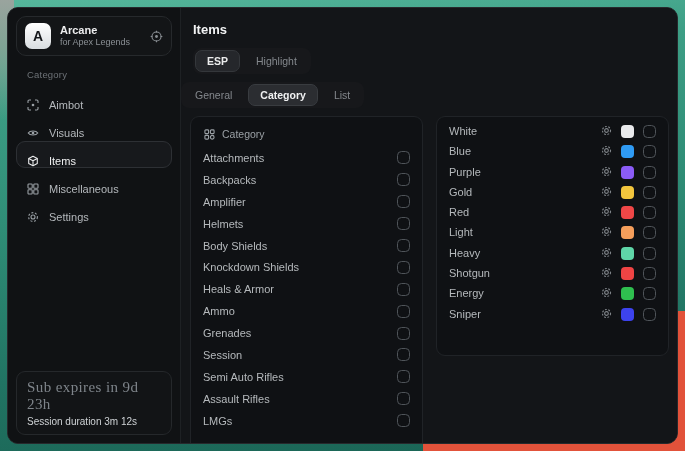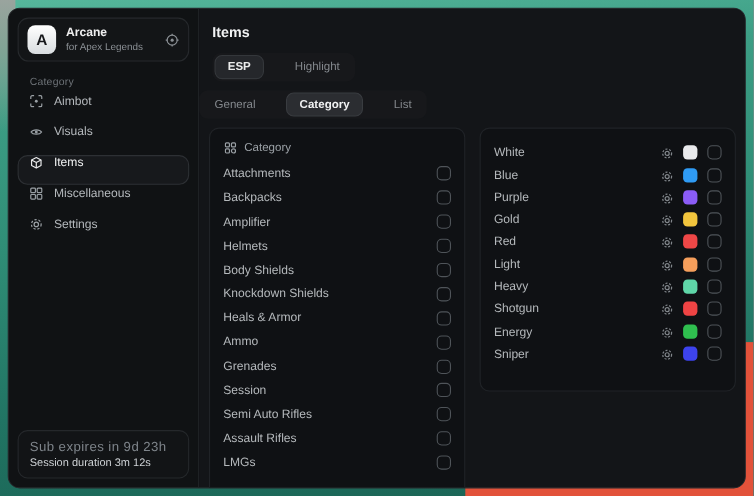--- a/index.html
+++ b/index.html
@@ -33,41 +33,41 @@
     display:flex; align-items:center; justify-content:center;
   }
   .app-title { font-size:11px; font-weight:bold; color:#ededee; line-height:1.25; }
   .app-sub { font-size:9px; color:#8b9095; line-height:1.25; }
   .app-gear { margin-left:auto; color:#8b9095; display:flex; }
 
   .section-label { margin:13px 0 5px 19px; font-size:9.5px; color:#6d7277; letter-spacing:0.2px; }
 
   .nav { display:flex; flex-direction:column; gap:1px; }
   .nav-item {
-    display:flex; align-items:flex-start; gap:10px; height:27px; margin:0 8px;
+    display:flex; align-items:flex-end; gap:10px; height:27px; margin:0 8px;
     padding:0 10px; border-radius:9px; border:1px solid transparent;
     color:#b4b8bc; font-size:11px; cursor:pointer;
   }
   .nav-item .nicon { display:flex; color:#9aa0a5; }
   .nav-item.selected { background:#17191c; border-color:#2d3034; color:#f0f1f2; }
   .nav-item.selected .nicon { color:#e8e9ea; }
 
   .footer-card {
     position:absolute; left:8px; right:8px; bottom:8px;
     border:1px solid #25282b; border-radius:9px; padding:7px 10px; background:#121416;
   }
-  .footer-line1 { font-family:Liberation Sans, sans-serif; font-size:12px; color:#7e848a; letter-spacing:0.4px; }
+  .footer-line1 { font-family:Liberation Serif, serif; font-size:15px; color:#7e848a; letter-spacing:0.4px; }
   .footer-line2 { margin-top:3px; font-size:10px; color:#ced2d5; }
 
   
   .main { flex:1; position:relative; background:#131518; }
   .main-title { position:absolute; left:12px; top:14px; font-size:13px; font-weight:bold; color:#f2f3f4; }
 
   .tab-group {
-    position:absolute; display:inline-flex; align-items:center; gap:16px;
+    position:absolute; display:inline-flex; align-items:center; gap:4px;
     background:#17181b; border-radius:8px; padding:2px;
   }
   .tg-mode { left:12px; top:40px; }
   .tg-view { left:0; top:74px; }
   .tab {
     padding:4px 11px; font-size:10.5px; color:#84888d; border-radius:7px;
     border:1px solid transparent; cursor:pointer; white-space:nowrap;
   }
   .tg-mode .tab.selected { background:#25272b; border-color:#34373b; color:#ebecec; font-weight:bold; }
   .tg-view .tab.selected { background:#2b2d31; border-color:#393c40; color:#f0f1f2; font-weight:bold; }
@@ -79,21 +79,21 @@
   .panel-category { left:9px; top:108px; width:233px; height:356px; }
   .panel-rarity  { left:255px; top:108px; width:233px; height:240px; }
   .panel-header { display:flex; align-items:center; gap:7px; color:#9aa0a5;
     font-size:10.5px; margin:3px 0 7px 1px; }
   .panel-header .picon { display:flex; color:#9aa0a5; }
 
   .cat-row { display:flex; align-items:center; justify-content:space-between; height:21.9px; }
   .cat-label { font-size:11px; color:#b5b9bc; }
   .checkbox { width:13px; height:13px; border:1.5px solid #4f5459; border-radius:4.5px; flex:none; cursor:pointer; }
 
-  .rar-row { display:flex; align-items:flex-end; gap:9px; height:20.3px; }
+  .rar-row { display:flex; align-items:flex-start; gap:9px; height:20.3px; }
   .rar-label { font-size:11px; color:#b5b9bc; flex:1; }
   .rar-gear { display:flex; color:#82878c; cursor:pointer; }
   .swatch { width:13px; height:13px; border-radius:4px; flex:none; cursor:pointer; }
 </style>
 </head>
 <body>
 
 <div class="bg-topleft-light"></div>
 <div class="bg-red-corner"></div>
 

